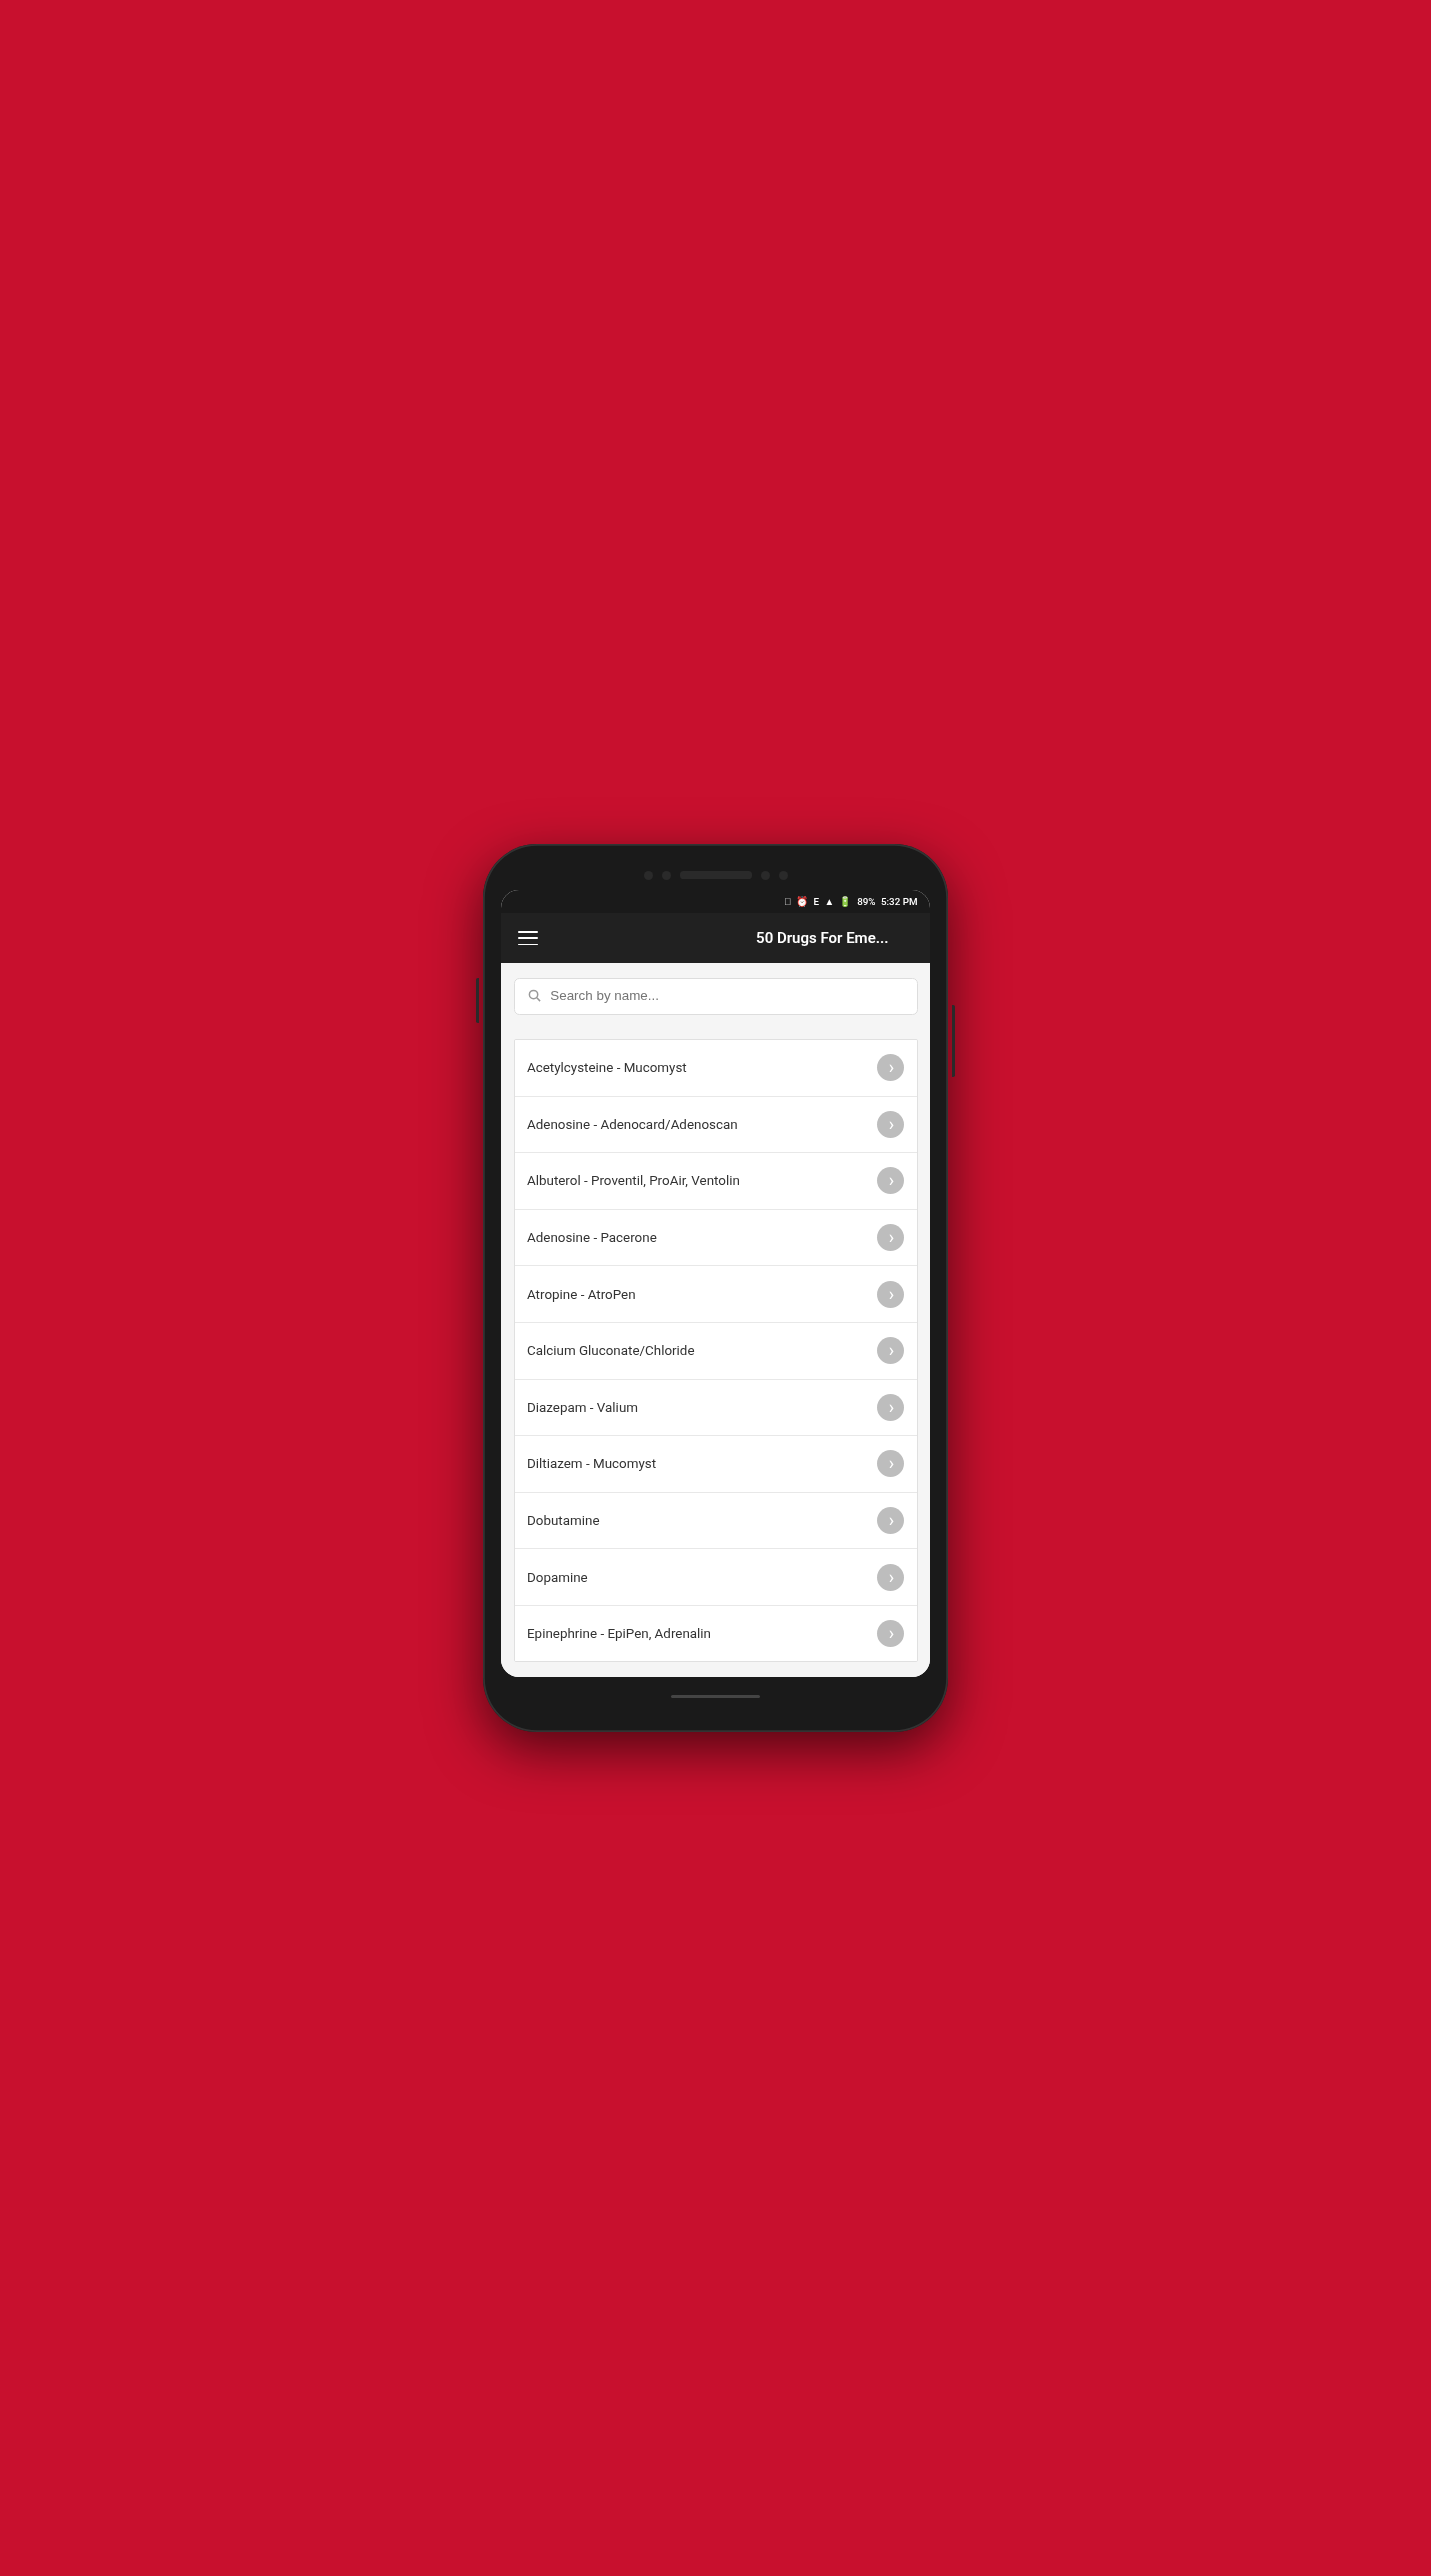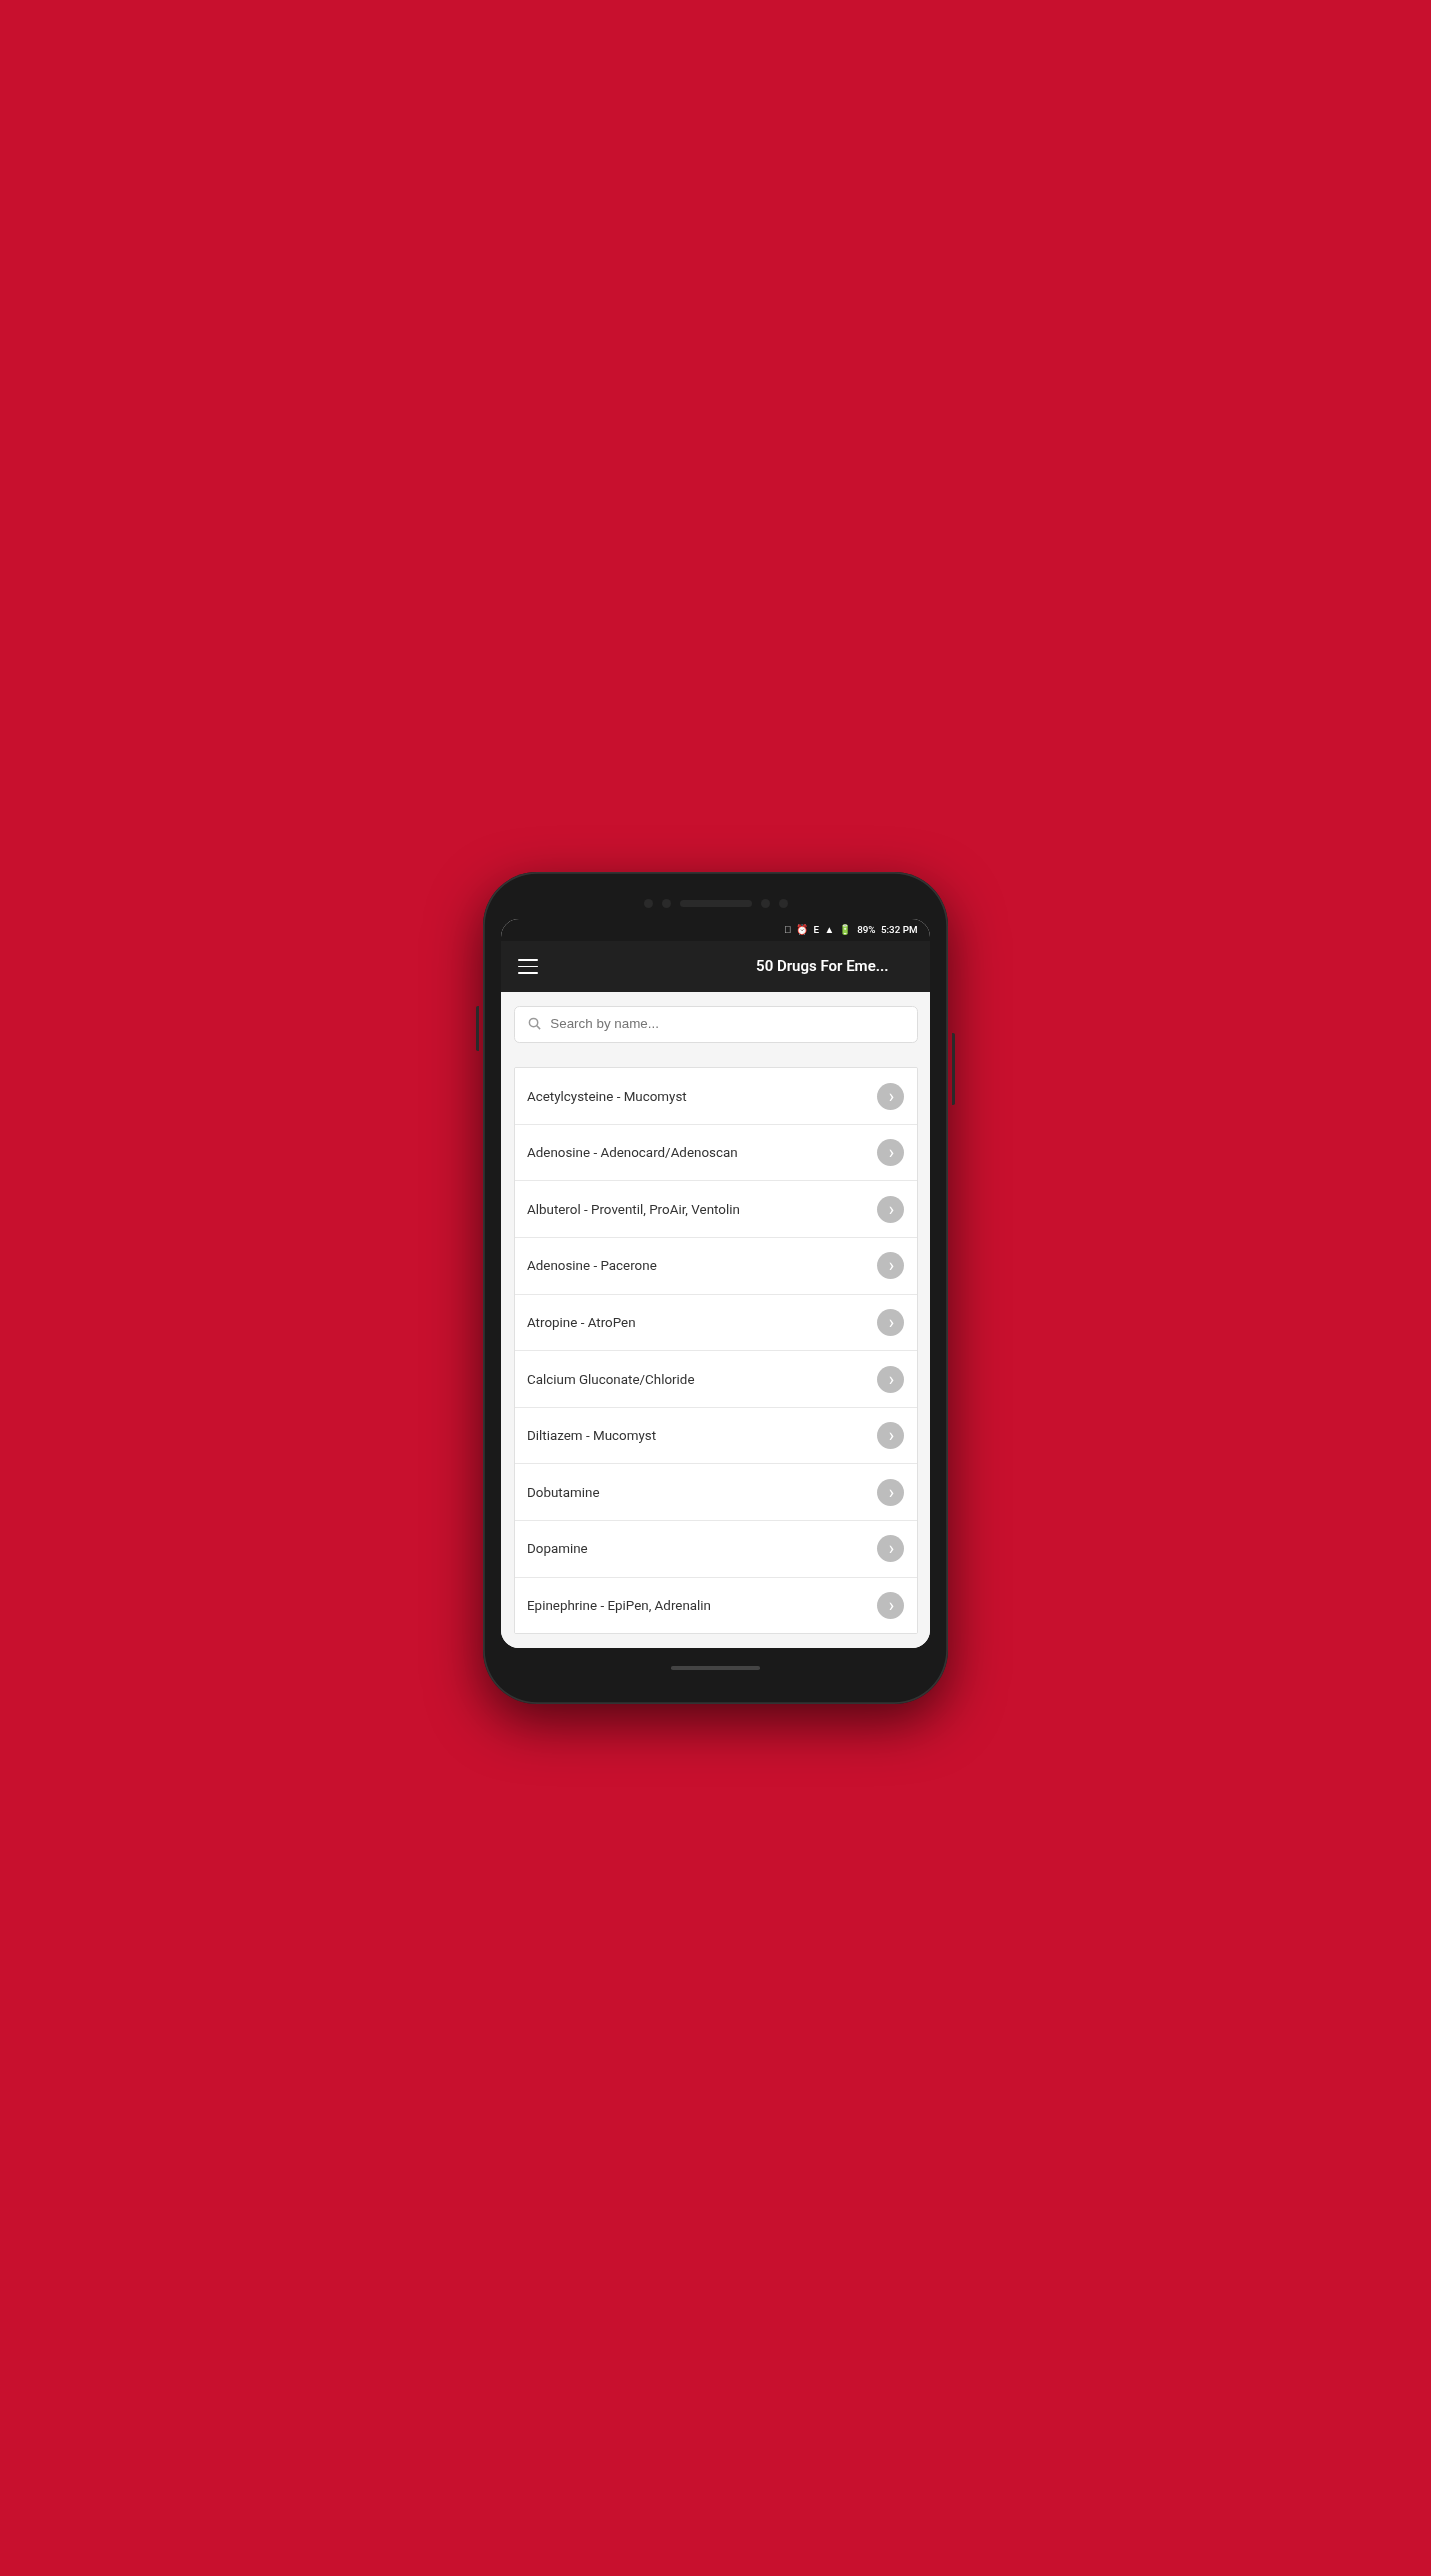--- a/index.html
+++ b/index.html
@@ -314,20 +314,24 @@
         <div class="drug-item">
           <span class="drug-name">Atropine - AtroPen</span>
           <div class="chevron-circle"></div>
         </div>
 
         <div class="drug-item">
           <span class="drug-name">Calcium Gluconate/Chloride</span>
           <div class="chevron-circle"></div>
         </div>
 
+        <div class="drug-item">
+          <span class="drug-name">Diazepam - Valium</span>
+          <div class="chevron-circle"></div>
+        </div>
 
         <div class="drug-item">
           <span class="drug-name">Diltiazem - Mucomyst</span>
           <div class="chevron-circle"></div>
         </div>
 
         <div class="drug-item">
           <span class="drug-name">Dobutamine</span>
           <div class="chevron-circle"></div>
         </div>

